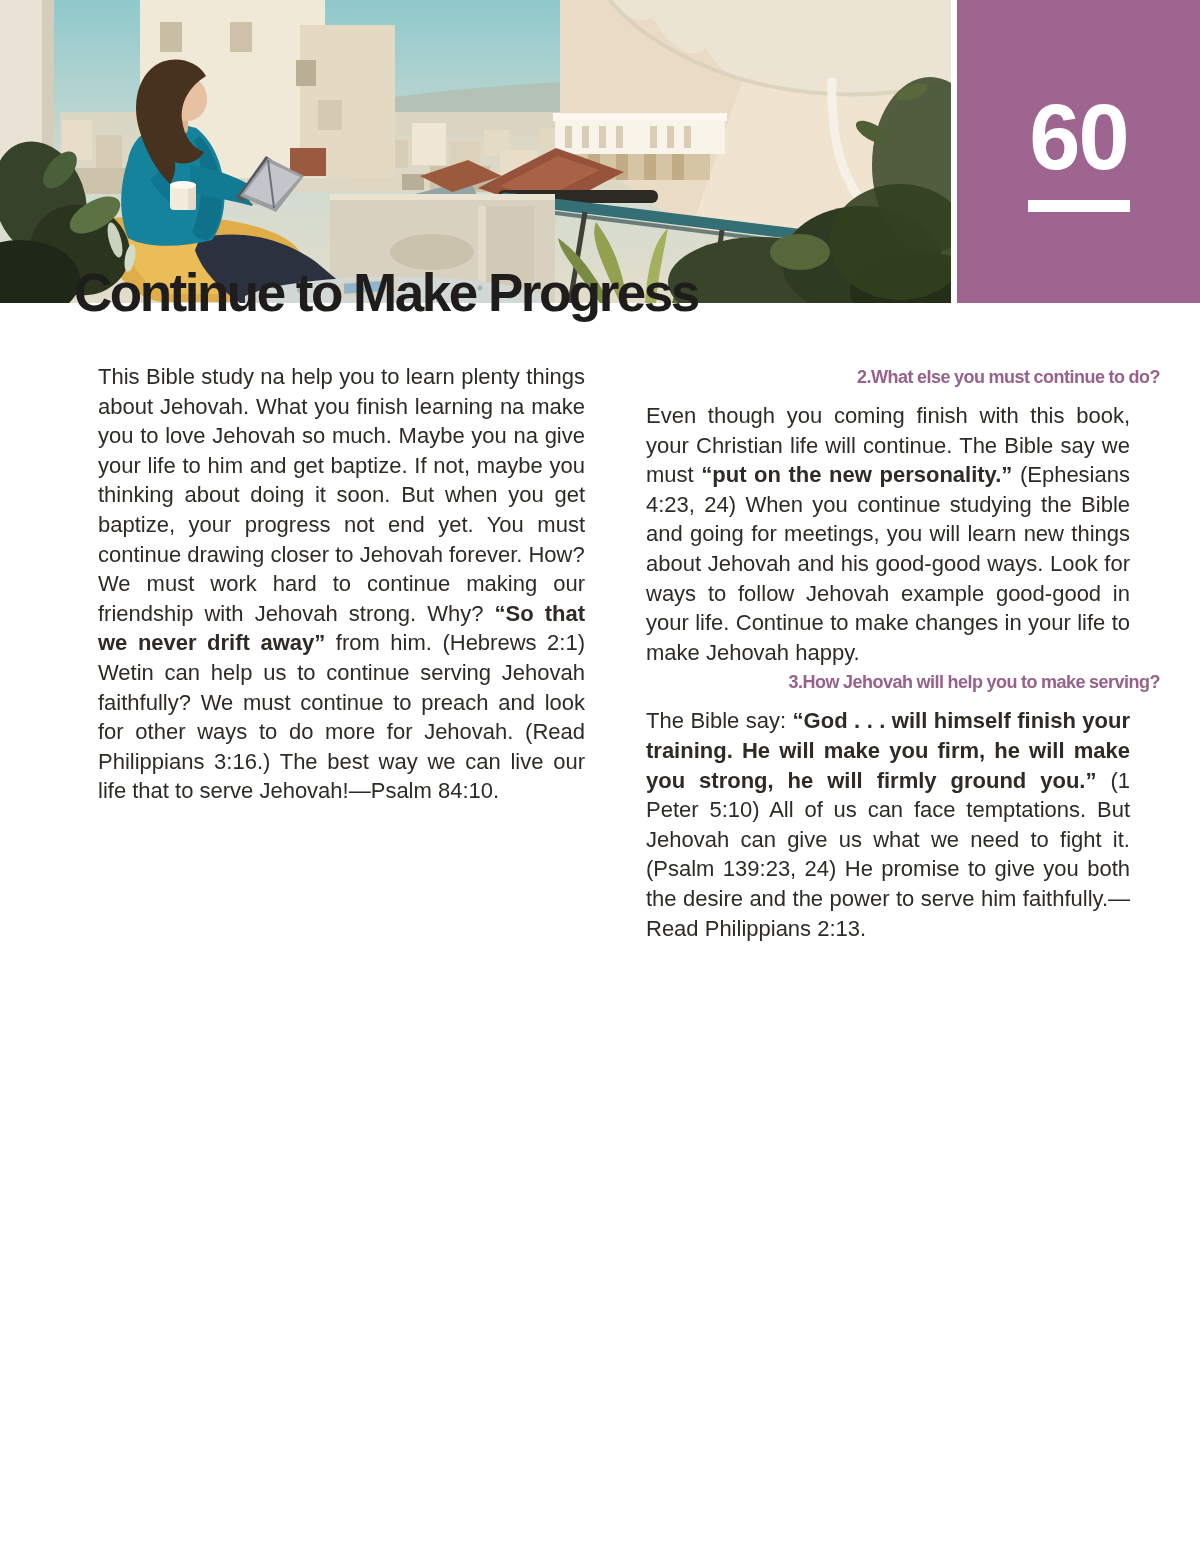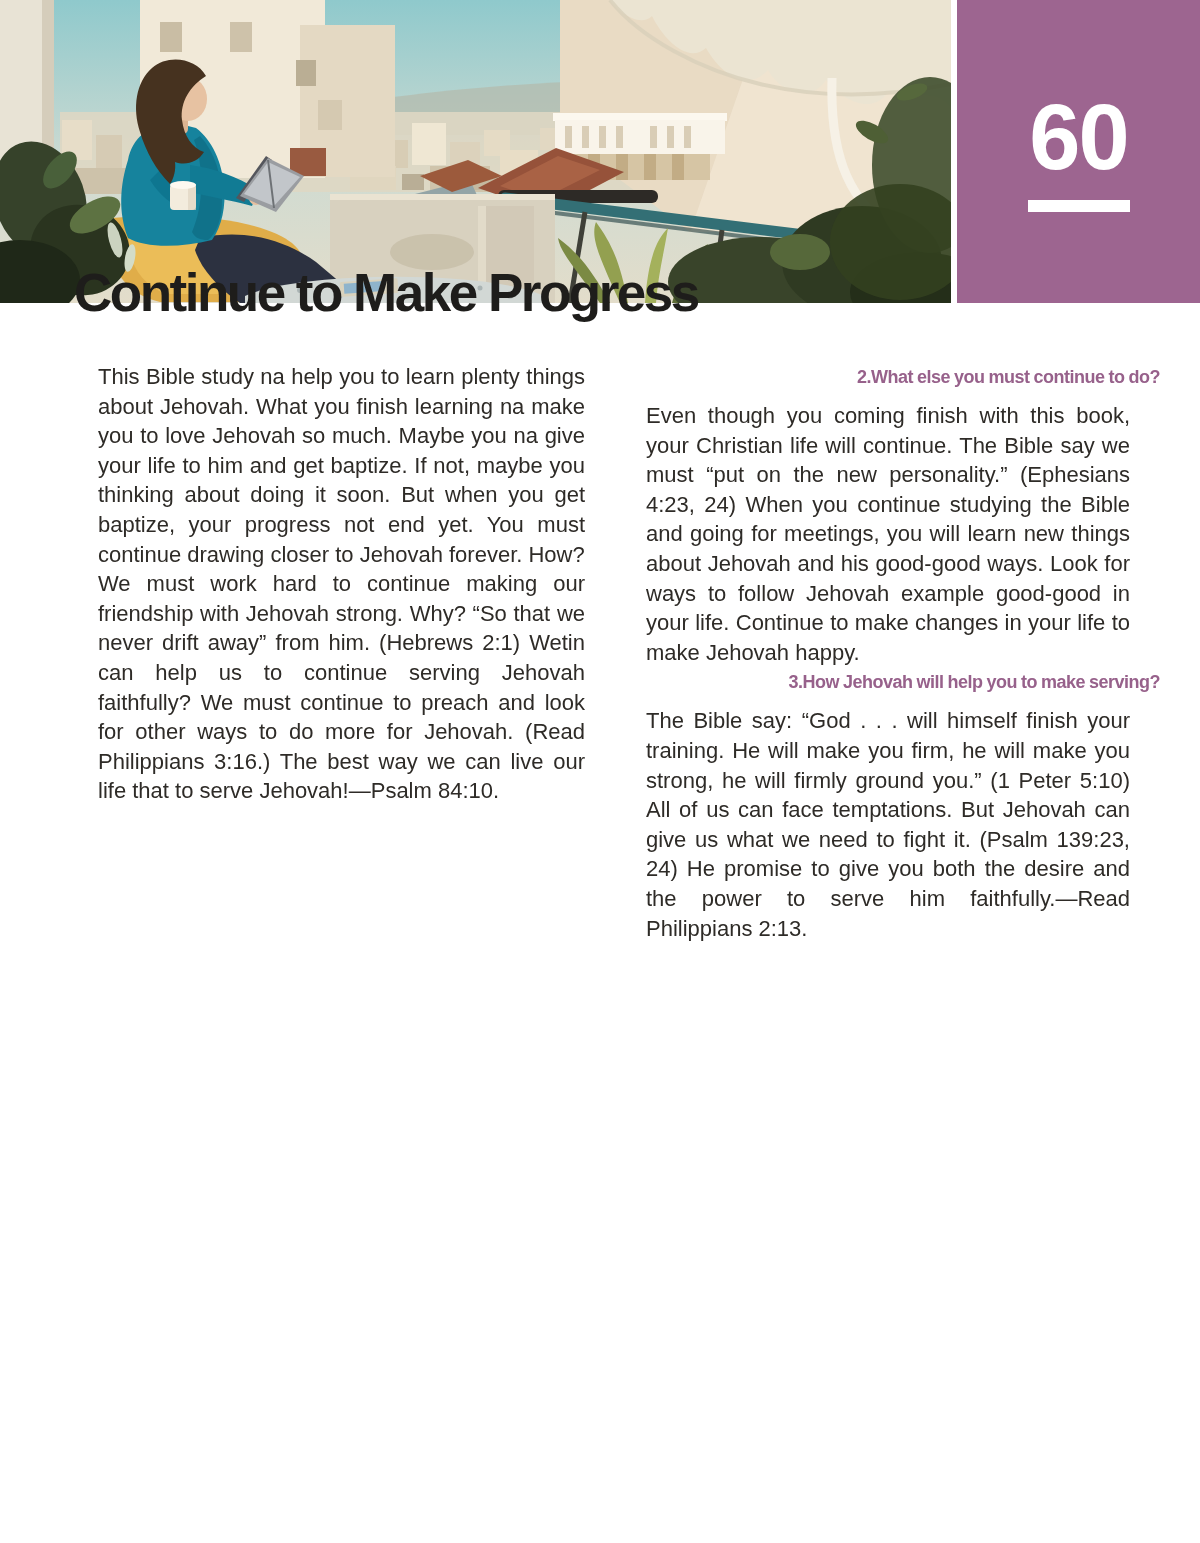--- a/index.html
+++ b/index.html
@@ -40,21 +40,21 @@
   .columns{display:flex;margin:41px 0 15px 72px;}
   .col{flex:none;}
   .col-left{width:513px;margin-right:37px;}
   .col-right{width:508px;}
   .body{
     margin:0;padding-left:26px;
     font-size:22px;line-height:29.6px;
     text-align:justify;color:var(--ink);
   }
   .col-right .body{padding-left:24px;}
-  .b{font-weight:normal;}
+  .b{font-weight:bold;}
   h2.question{
     margin:25px -30px 9px 0;
     padding-left:26px;
     font-size:18px;line-height:30px;font-weight:bold;
     letter-spacing:-0.5px;word-spacing:-0.5px;
     color:var(--purple-text);
     text-align:right;
   }
   .col-right h2.question{padding-left:24px;}
   .col h2.question:first-child{margin-top:0;}

